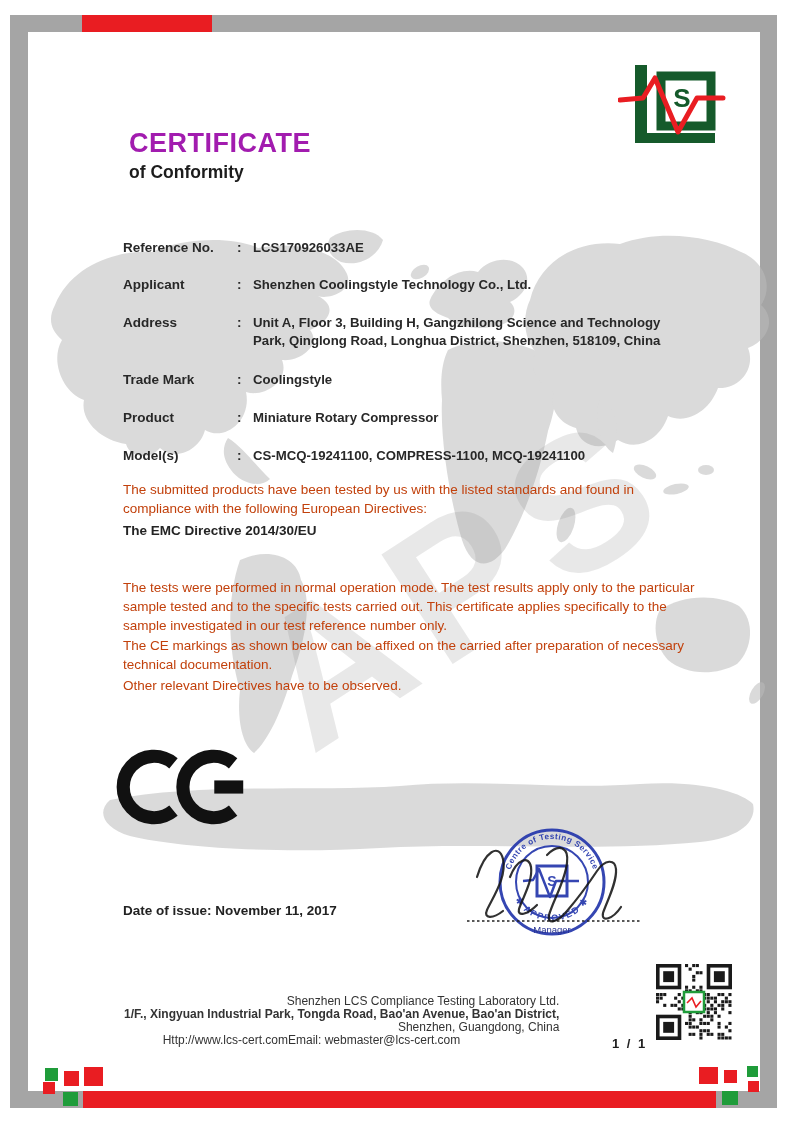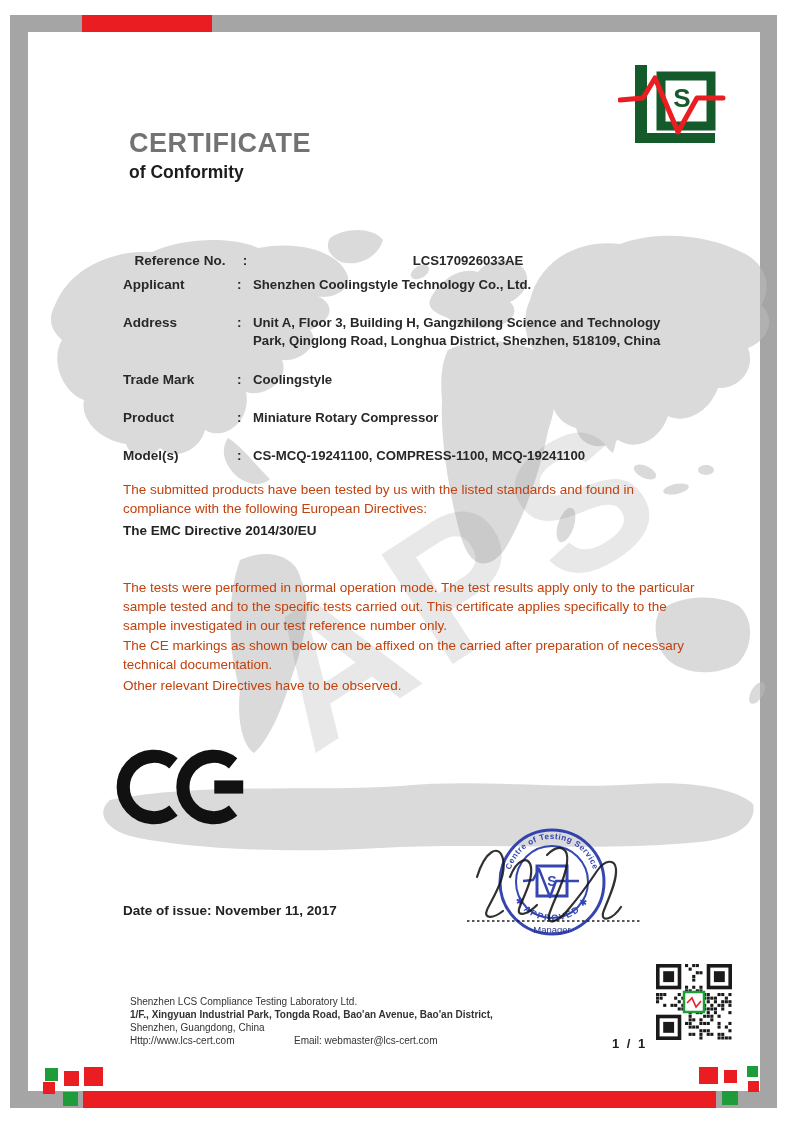--- a/index.html
+++ b/index.html
@@ -14,40 +14,40 @@
   .sq.green{background:#1f9c3a;}
 
   
   #map{position:absolute;left:0;top:0;z-index:1;opacity:.55;}
   .wm{position:absolute;z-index:2;font-weight:bold;color:#8f8f8f;opacity:.20;
       transform:rotate(-33deg);letter-spacing:18px;pointer-events:none;}
 
   .content{position:absolute;z-index:3;}
 
   
-  .title1{font-size:27px;font-weight:bold;letter-spacing:.5px;color:#737373;}
+  .title1{font-size:27px;font-weight:bold;letter-spacing:.5px;color:#a21caf;}
   .title2{font-size:17.5px;font-weight:bold;color:#1c1c1c;margin-top:3px;}
 
   
   .frow{position:absolute;left:123px;display:flex;font-size:13.5px;font-weight:bold;
         color:#282828;line-height:18px;z-index:3;}
   .flabel{width:114px;flex:none;}
   .fcolon{width:16px;flex:none;}
   .fvalue{width:430px;font-size:13.2px;}
 
   
   .para{position:absolute;left:123px;width:572px;font-size:13.5px;line-height:19px;
         color:#c2410c;z-index:3;}
   .para.bold{font-weight:bold;color:#242424;}
 
   .dateline{position:absolute;left:123px;font-size:13.5px;font-weight:bold;color:#222;z-index:3;}
 
   
-  .footer{position:absolute;left:130px;top:995px;font-size:10px;line-height:13px;
-          color:#333;z-index:3;}
+  .footer{position:absolute;left:124px;top:995px;font-size:12px;line-height:13px;
+          color:#333;z-index:3;text-align:right;}
   .footer .b{font-weight:bold;}
   .fcols{display:flex;}
   .fcols .c1{width:164px;}
 
   .pageno{position:absolute;left:612px;top:1036px;font-size:13px;font-weight:bold;
           letter-spacing:2px;color:#1d1d1d;z-index:3;}
 
   svg text{font-family:"Liberation Sans", sans-serif;}
 </style>
 </head>
@@ -102,21 +102,21 @@
     <rect x="43" y="14" width="50" height="50" fill="none" stroke="#155a2b" stroke-width="9"></rect>
     <text x="64" y="45" font-size="26" font-weight="bold" fill="#155a2b" text-anchor="middle">S</text>
     <polyline points="2,38 25,36 37,16 60,70 79,36 105,36" fill="none" stroke="#e91d22" stroke-width="5" stroke-linejoin="round" stroke-linecap="round"></polyline>
   </svg>
 
   <div class="content" style="left:129px;top:128px;">
     <div class="title1">CERTIFICATE</div>
     <div class="title2">of Conformity</div>
   </div>
 
-  <div class="frow" style="top:252px;text-align:center;">
+  <div class="frow" style="top:239px;">
     <span class="flabel">Reference No.</span>
     <span class="fcolon">:</span>
     <span class="fvalue">LCS170926033AE</span>
   </div>
   <div class="frow" style="top:276px;">
     <span class="flabel">Applicant</span>
     <span class="fcolon">:</span>
     <span class="fvalue">Shenzhen Coolingstyle Technology Co., Ltd.</span>
   </div>
   <div class="frow" style="top:314px;">

